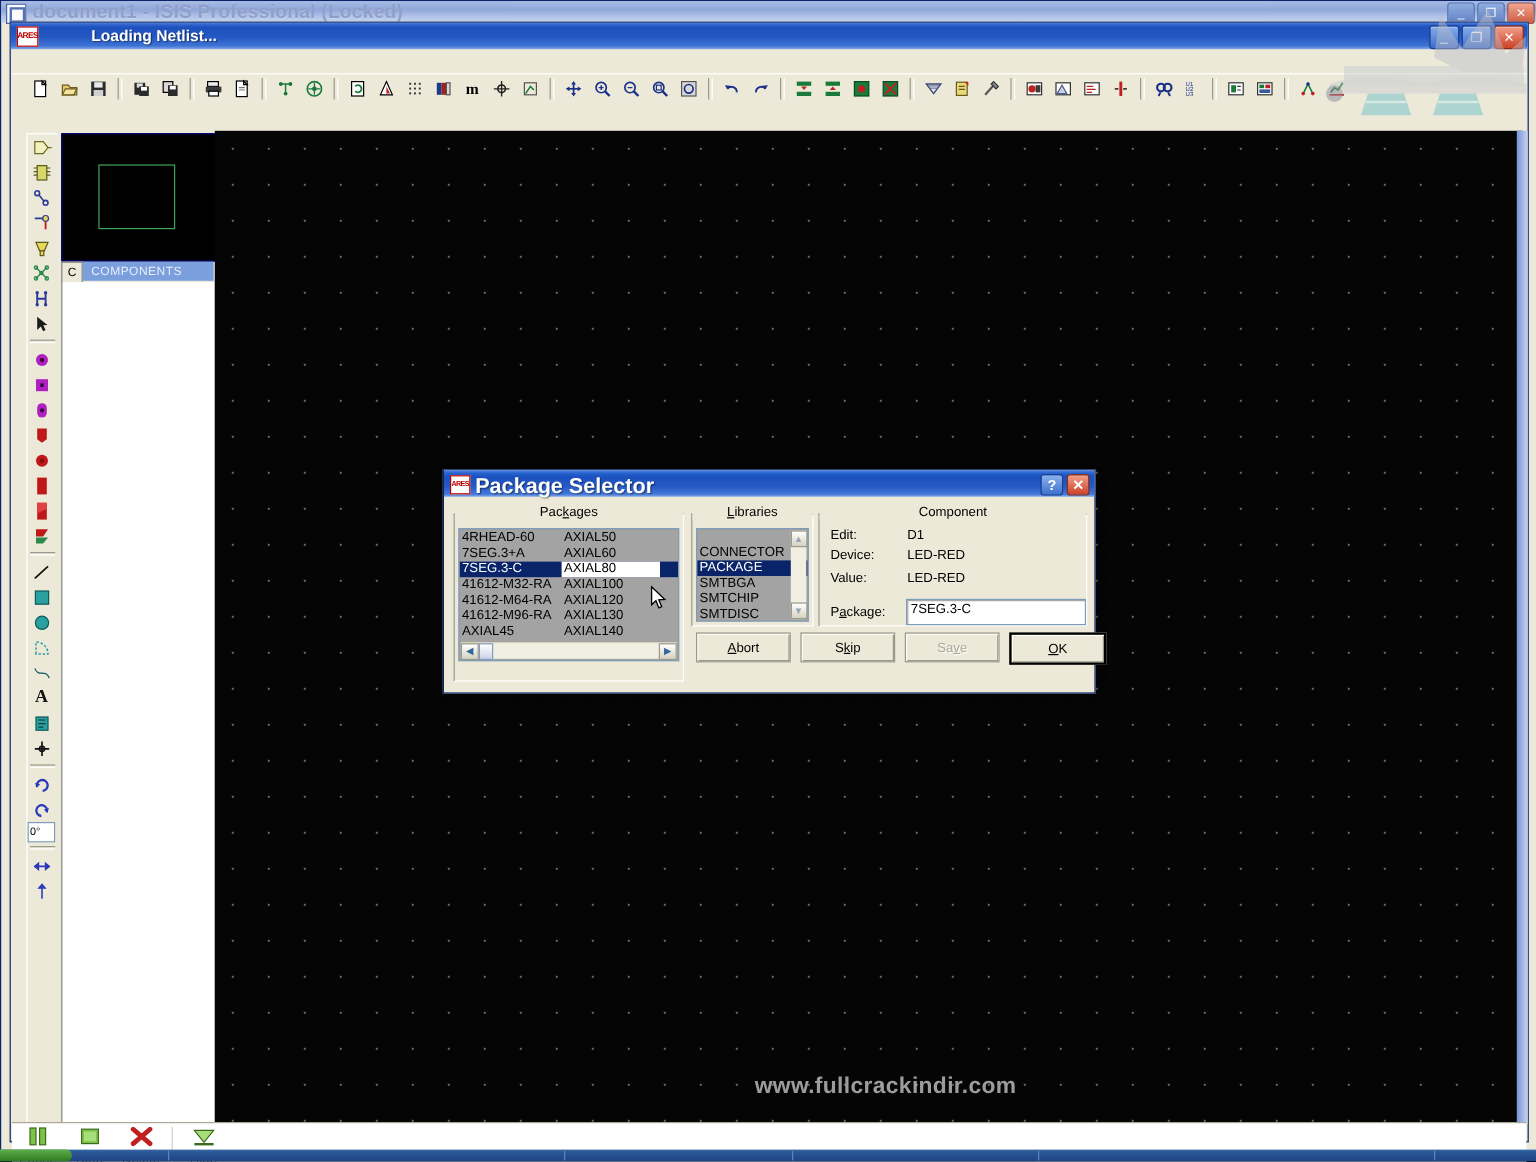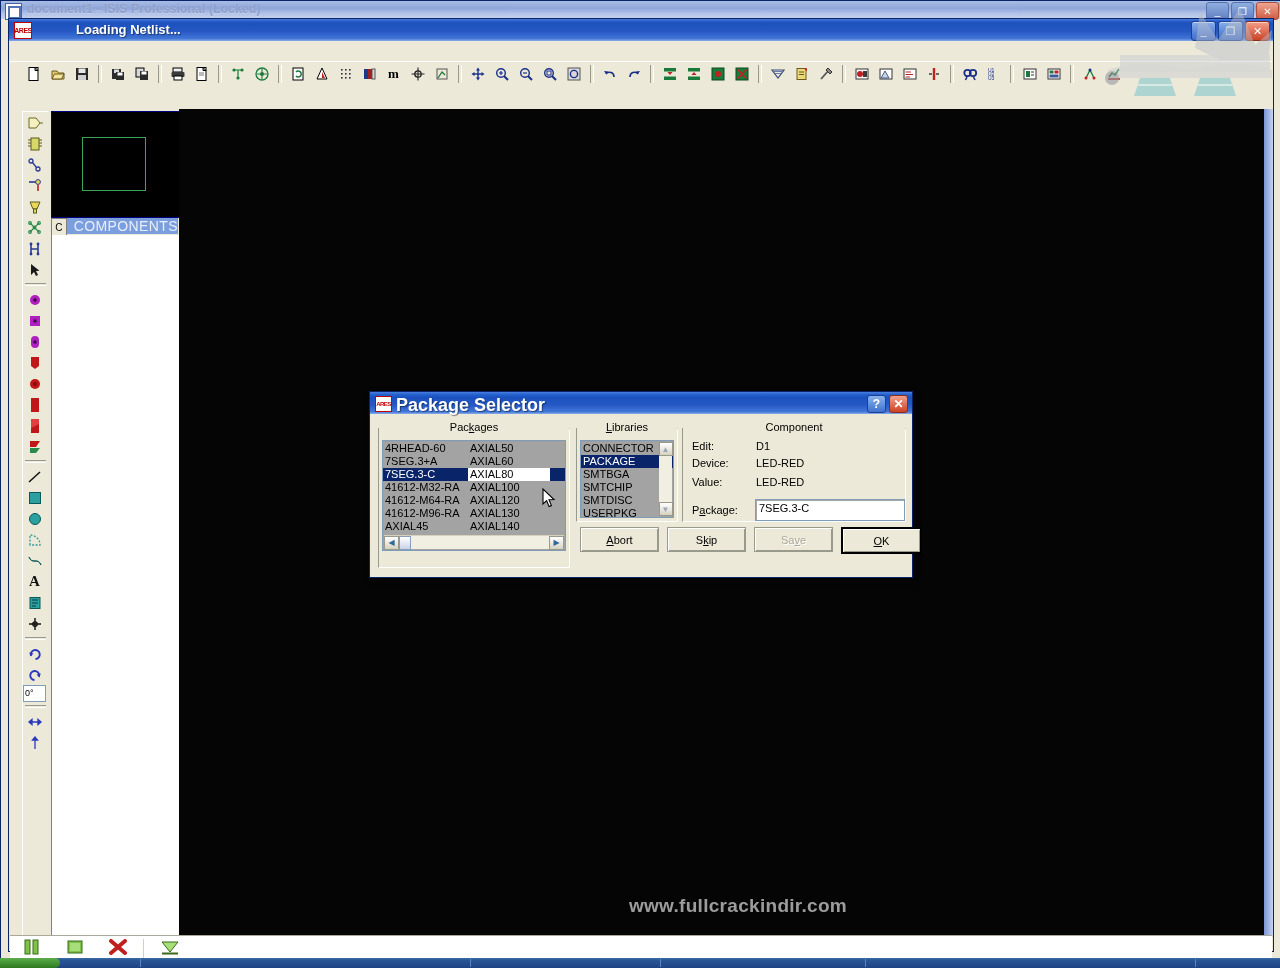--- a/index.html
+++ b/index.html
@@ -13,21 +13,21 @@
     position:absolute;left:0;top:0;width:1280px;height:958px;
     background:#ece9d8;
     border:1px solid #0a246a;
   }
   #isis-titlebar{
     position:absolute;left:0;top:0;width:1280px;height:18px;
     background:linear-gradient(180deg,#9db4e8 0%,#7f9bd9 40%,#a8bced 70%,#c3d1ef 100%);
     opacity:.85;
   }
   #isis-title-text{
-    position:absolute;left:26px;top:1px;font-size:12px;font-weight:bold;
+    position:absolute;left:26px;top:1px;font-size:16px;font-weight:bold;
     color:#7f93c8;letter-spacing:.2px;white-space:nowrap;
     text-shadow:0 1px 0 rgba(255,255,255,.25);
   }
   #isis-logo{
     position:absolute;left:4px;top:2px;width:15px;height:15px;
     background:#ffffff;border:1px solid #2b4a9b;
   }
   #isis-logo:after{
     content:"";position:absolute;left:2px;top:2px;width:9px;height:9px;
     border:2px solid #3a5fb0;
@@ -83,21 +83,21 @@
   .lbtn{width:23px;height:21px;display:flex;align-items:center;justify-content:center;margin-bottom:0;}
   .lsep{height:1px;margin:3px 2px;border-top:1px solid #9a9a8c;border-bottom:1px solid #fff;}
 
   
   #preview{position:absolute;left:42px;top:92px;width:127px;height:105px;background:#000;
     border:1px solid #00007f;}
   #preview-rect{position:absolute;left:30px;top:25px;width:62px;height:52px;border:1px solid #3ea35b;}
   #cmp-header{position:absolute;left:42px;top:199px;width:127px;height:16px;display:flex;}
   #cmp-c{width:16px;height:16px;background:#ece9d8;border:1px solid #808080;
     font-size:10px;display:flex;align-items:center;justify-content:center;}
-  #cmp-label{flex:1;background:#7b9edc;color:#e8eefb;font-size:14px;
+  #cmp-label{flex:1;background:#7b9edc;color:#e8eefb;font-size:10px;
     display:flex;align-items:center;padding-left:7px;letter-spacing:.4px;}
   #cmp-list{position:absolute;left:42px;top:216px;width:127px;height:700px;background:#fff;
     border:1px solid #808080;border-top:none;}
 
   
   #canvas{
     position:absolute;left:170px;top:90px;width:1090px;height:828px;
     background-color:#050505;
     background-image:
       radial-gradient(circle, rgba(190,180,160,.55) 0.6px, transparent 0.7px),
@@ -795,21 +795,21 @@
         <div class="sarrow">▶</div>
       </div>
     </div>
 
     <div class="grp" style="left:206px;top:36px;width:100px;height:92px;">
       <div class="grp-title">
         <u>L</u><span>ibraries</span>
       </div>
     </div>
     <div class="listbox" style="left:210px;top:48px;width:92px;height:76px;">
-      <div style="padding-top:1px;">
+      <div style="padding-top:1px;margin-top:12px;">
         <div class="lrow">CONNECTOR</div>
         <div class="lrow sel">PACKAGE</div>
         <div class="lrow">SMTBGA</div>
         <div class="lrow">SMTCHIP</div>
         <div class="lrow">SMTDISC</div>
         <div class="lrow">USERPKG</div>
       </div>
       <div class="vscroll">
         <div class="varrow">▲</div>
         <div class="varrow">▼</div>

